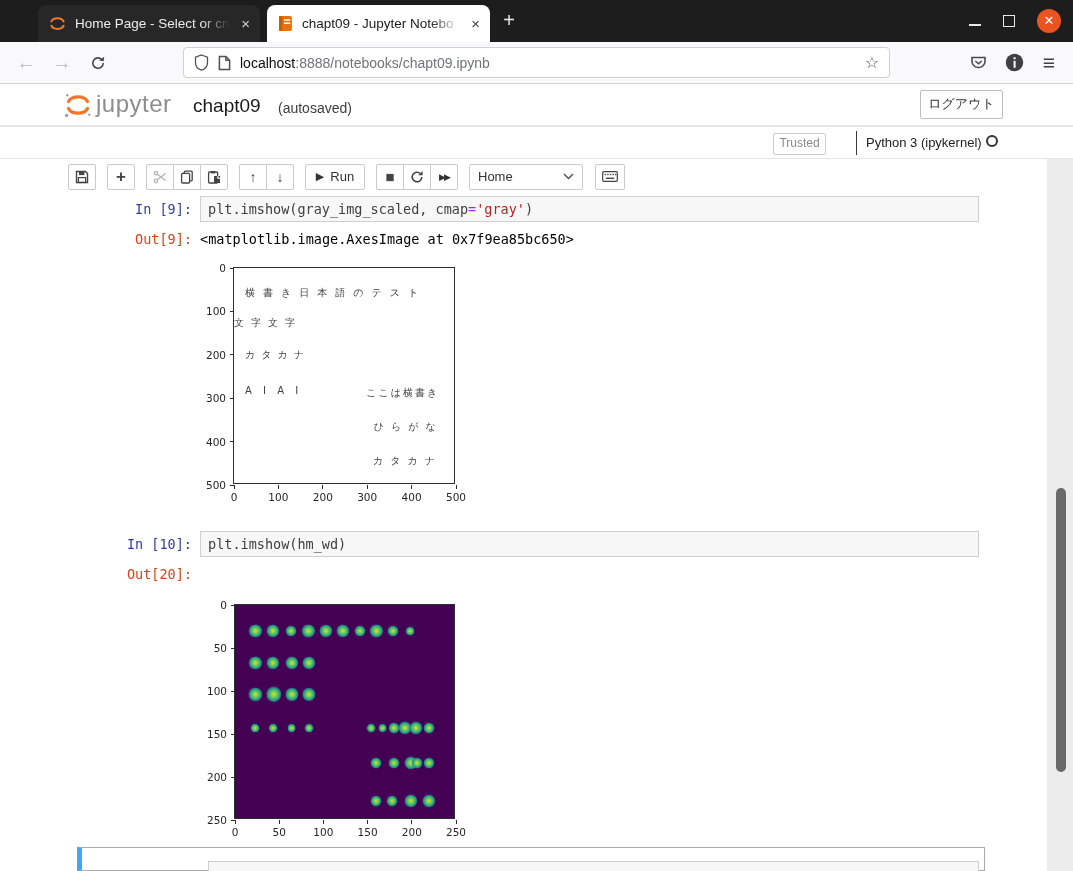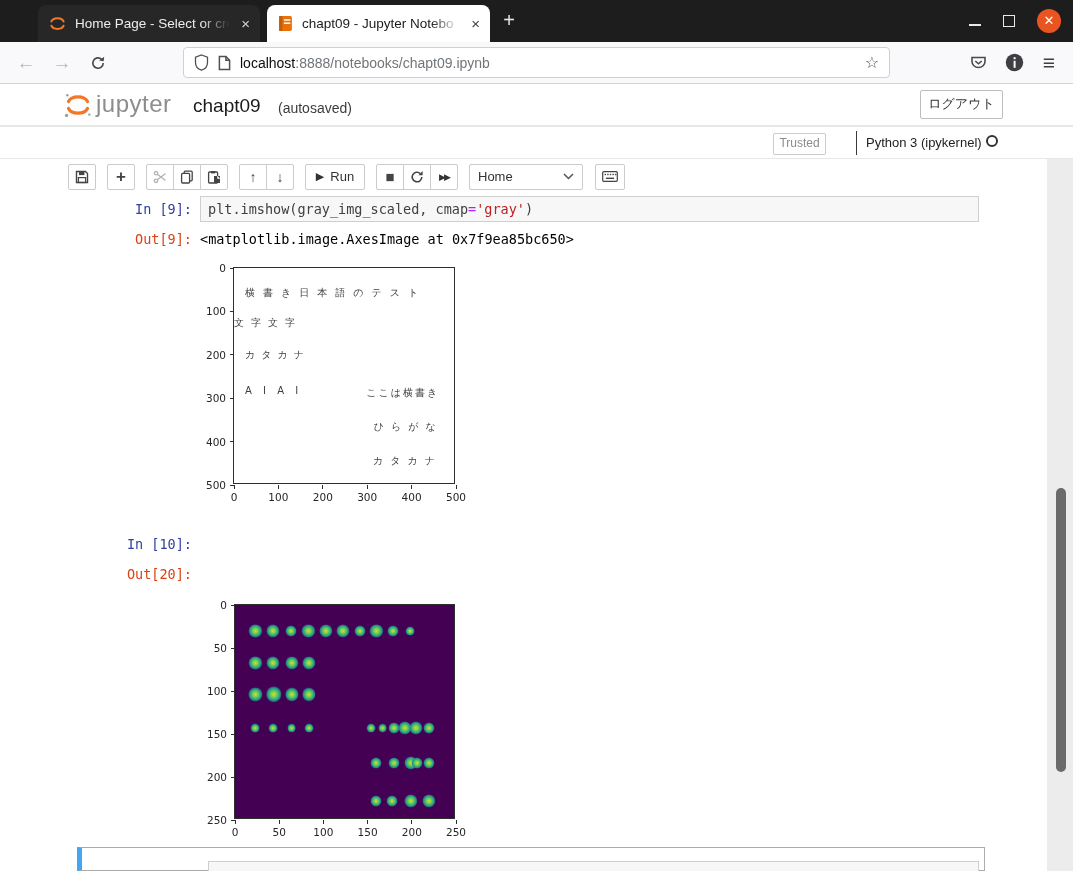--- a/index.html
+++ b/index.html
@@ -323,20 +323,21 @@
         <div class="ftext" style="left: 0; top: 56.42px; letter-spacing: 7px;">文字文字</div>
         <div class="ftext" style="left: 11.1px; top: 88.102px; letter-spacing: 6px;">カタカナ</div>
         <div class="ftext" style="left: 11.1px; top: 122.822px; letter-spacing: 4px;">A I A I</div>
         <div class="ftext" style="left: 132.312px; top: 125.86px; letter-spacing: 2px;">ここは横書き</div>
         <div class="ftext" style="left: 139.86px; top: 159.712px; letter-spacing: 7px;">ひらがな</div>
         <div class="ftext" style="left: 138.972px; top: 194.432px; letter-spacing: 7px;">カタカナ</div>
       </div>
   </div>
 
   <div class="prompt mono prompt-in" style="top:536px;">In [10]:</div>
+  <div class="codebox mono" style="top:531px;"><span class="c-plain">plt.imshow(hm_wd)</span></div>
   <div class="prompt mono prompt-out" style="top:566px;">Out[20]:</div>
 
   <div class="fig" style="left:200px;top:595px;width:268px;height:248px;">
     <div class="plot" style="left: 34px; top: 9px; width: 219px; height: 213px; background: rgb(68, 1, 84);">
         <div class="tick" style="left: -0.5px; top: 215px; width: 1px; height: 4px;"></div>
         <div class="tlab" style="left: 0px; top: 221px; transform: translateX(-50%);">0</div>
         <div class="tick" style="left: 43.7px; top: 215px; width: 1px; height: 4px;"></div>
         <div class="tlab" style="left: 44.2px; top: 221px; transform: translateX(-50%);">50</div>
         <div class="tick" style="left: 87.9px; top: 215px; width: 1px; height: 4px;"></div>
         <div class="tlab" style="left: 88.4px; top: 221px; transform: translateX(-50%);">100</div>

